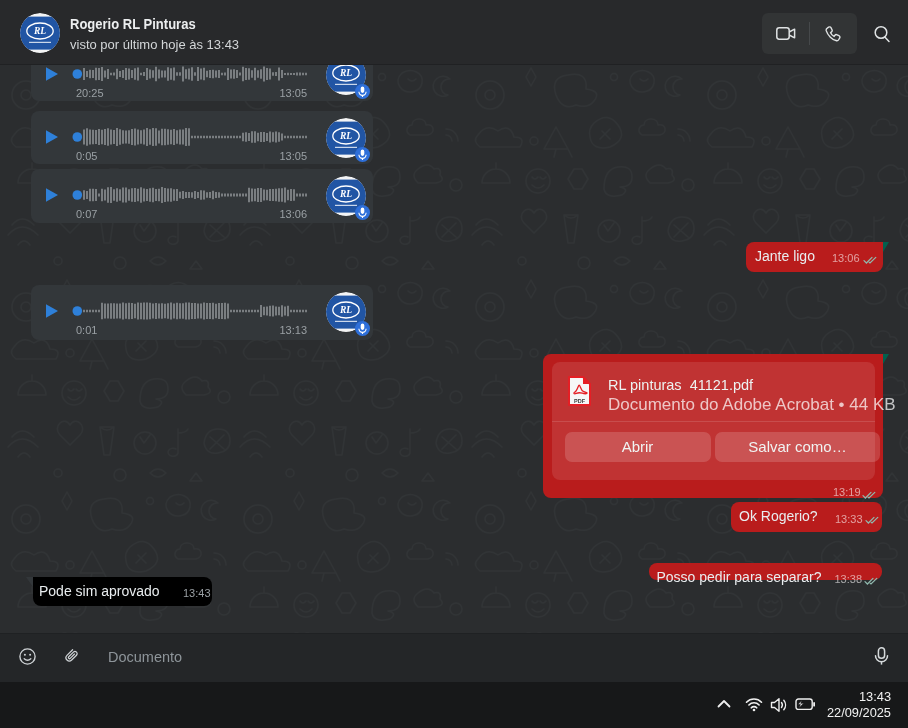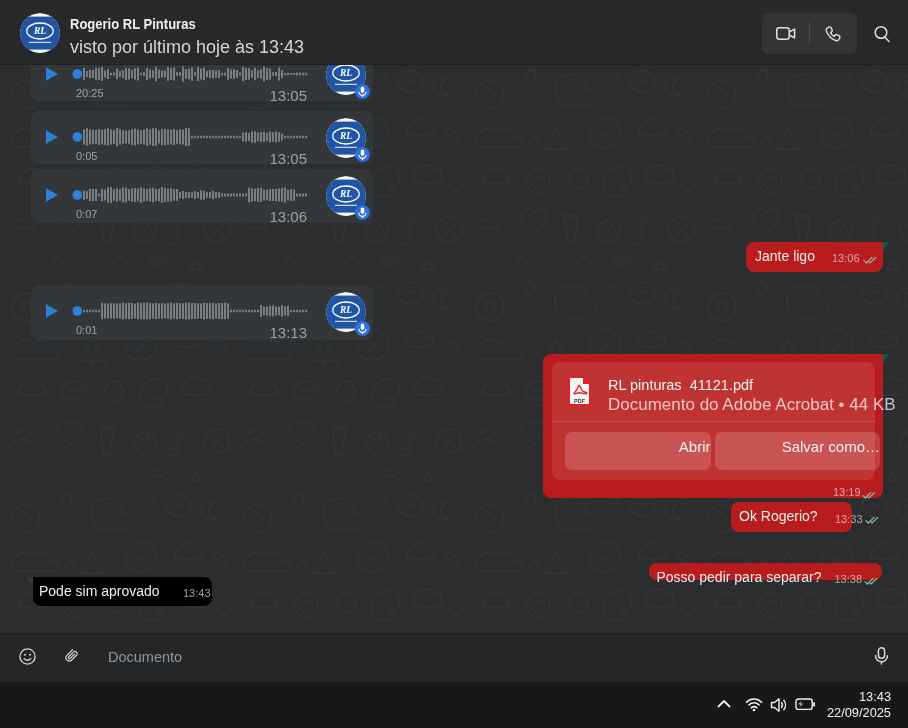--- a/index.html
+++ b/index.html
@@ -5,45 +5,45 @@
 html,body{width:908px;height:728px;overflow:hidden;background:#2b2d2f;font-family:"Liberation Sans",sans-serif}
 #app{position:relative;width:908px;height:728px}
 .abs{position:absolute}
 
 #chat{position:absolute;left:0;top:65px;width:908px;height:568px;background:#2b2d2f;overflow:hidden}
 .doodles{position:absolute;left:0;top:0}
 
 #hdr{position:absolute;left:0;top:0;width:908px;height:65px;background:#28292b;z-index:5;border-bottom:1px solid #202123}
 #hava{position:absolute;left:20px;top:13px;width:40px;height:40px;border-radius:50%;overflow:hidden}
 #htitle{position:absolute;left:70px;top:15px;font-size:15.5px;font-weight:bold;color:#eceeef;transform:scaleX(.84);transform-origin:0 0;white-space:nowrap}
-#hsub{position:absolute;left:70px;top:37px;font-size:18px;color:#d3d6d8}
+#hsub{position:absolute;left:70px;top:37px;font-size:13px;color:#d3d6d8}
 #hbtns{position:absolute;left:762px;top:13px;width:95px;height:41px;background:#323435;border-radius:6px}
 #hdiv{position:absolute;left:809px;top:22px;width:1px;height:23px;background:#46494b}
 
 .vmsg{position:absolute;left:31px;width:342px;background:#33373a;border-radius:8px}
 .vply{position:absolute;left:14px;top:18px}
 .vwave{position:absolute;left:0;top:0}
 .vdur{position:absolute;left:45px;top:39px;font-size:11px;color:#9aa0a4}
-.vtime{position:absolute;right:66px;top:39px;font-size:15px;color:#9aa0a4}
+.vtime{position:absolute;right:66px;top:39px;font-size:11px;color:#9aa0a4}
 .vava{position:absolute;left:295px;top:7px;width:40px;height:40px}
 .vava svg{border-radius:50%}
 .vbadge{position:absolute;left:29px;top:29px;width:15px;height:15px;border-radius:50%;background:#2e6fd9;display:flex;align-items:center;justify-content:center}
 
 .og{position:absolute;background:#b91c1c;border-radius:8px;color:#e9edef;font-size:14px}
 .og .t{position:absolute;white-space:nowrap}
 .mtime{position:absolute;font-size:11px;color:rgba(255,255,255,.58);white-space:nowrap}
 .mchk{position:absolute}
 .tail{position:absolute;top:0;right:-6px;width:6px;height:10px}
 
 .ig{position:absolute;background:#000000;border-radius:8px;color:#e9edef;font-size:14px}
 .igtime{position:absolute;font-size:11px;color:#9aa0a4}
 
 #pcard{position:absolute;left:552px;top:297px;width:323px;height:118px;background:rgba(255,255,255,.10);border-radius:8px}
 #pdiv{position:absolute;left:552px;top:420px;width:323px;height:1px;background:rgba(255,255,255,.13)}
-.pbtn{position:absolute;top:431px;height:38px;background:rgba(255,255,255,.16);border-radius:7px;color:#f0f4f3;font-size:15px;text-align:right;line-height:29px}
+.pbtn{position:absolute;top:431px;height:30px;background:rgba(255,255,255,.16);border-radius:7px;color:#f0f4f3;font-size:15px;text-align:center;line-height:29px}
 
 #inbar{position:absolute;left:0;top:633px;width:908px;height:49px;background:#242628;z-index:5;border-top:1px solid #1f2123}
 #msgph{position:absolute;left:108px;top:14.5px;font-size:14.5px;color:#8e959a}
 
 #tbar{position:absolute;left:0;top:682px;width:908px;height:46px;background:#171819;z-index:6}
 .tbtxt{position:absolute;color:#f2f2f2;font-size:12.8px;text-align:right;right:17px}
 </style></head>
 <body>
 <div id="app">
 <div id="chat">
@@ -245,21 +245,21 @@
 <div class="abs" style="left:608px;top:312px;font-size:14.5px;color:#eef2f1">RL pinturas&nbsp; 41121.pdf</div>
 <div class="abs" style="left:608px;top:330px;font-size:17px;color:rgba(255,255,255,.72)">Documento do Adobe Acrobat • 44 KB</div>
 <div id="pdiv" style="top:355.5px"></div>
 <div class="pbtn" style="left:564.5px;width:146px;top:366.5px">Abrir</div>
 <div class="pbtn" style="left:715px;width:165px;top:366.5px">Salvar como…</div>
 <div class="mtime" style="left:833px;top:421px">13:19</div>
 <div class="mchk" style="left:862px;top:420.5px"><svg width="15" height="9" viewBox="0 0 15 9">
           <path d="M1 4.6 L3.4 7 L9 1.4 M6.2 6.3 L7 7 L12.8 1.4" stroke="#90b9ae" stroke-width="1.25" fill="none" stroke-linecap="round"></path>
         </svg></div>
 
-<div class="og" style="left:731px;top:437px;width:121px;height:30px">
+<div class="og" style="left:731px;top:437px;width:151px;height:30px">
   <div class="t" style="left:8px;top:6px">Ok Rogerio?</div>
   <div class="mtime" style="left:104px;top:10.5px">13:33</div>
   <div class="mchk" style="left:134px;top:10px"><svg width="15" height="9" viewBox="0 0 15 9">
             <path d="M1 4.6 L3.4 7 L9 1.4 M6.2 6.3 L7 7 L12.8 1.4" stroke="#90b9ae" stroke-width="1.25" fill="none" stroke-linecap="round"></path>
           </svg></div>
 </div>
 
 <div class="og" style="left:648.5px;top:498px;width:233px;height:17px">
   <div class="t" style="left:8px;top:5.5px">Posso pedir para separar?</div>
   <div class="mtime" style="left:186px;top:10px">13:38</div>

